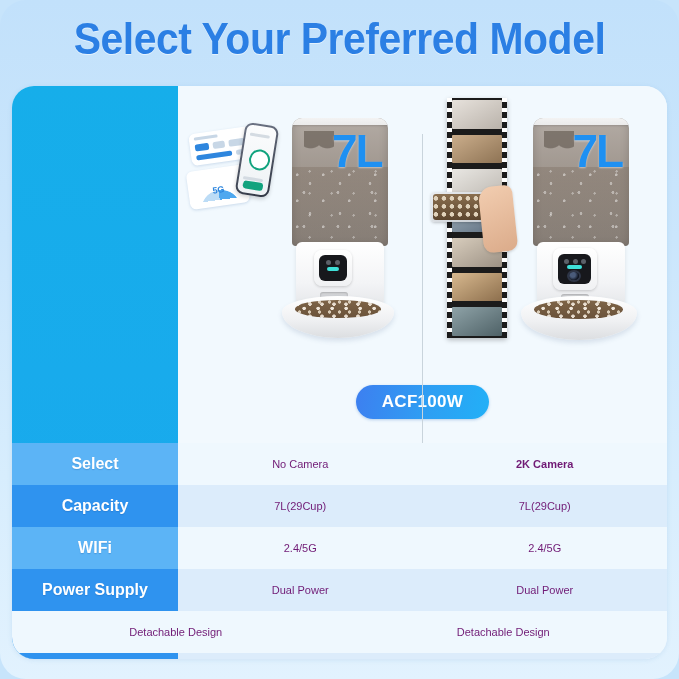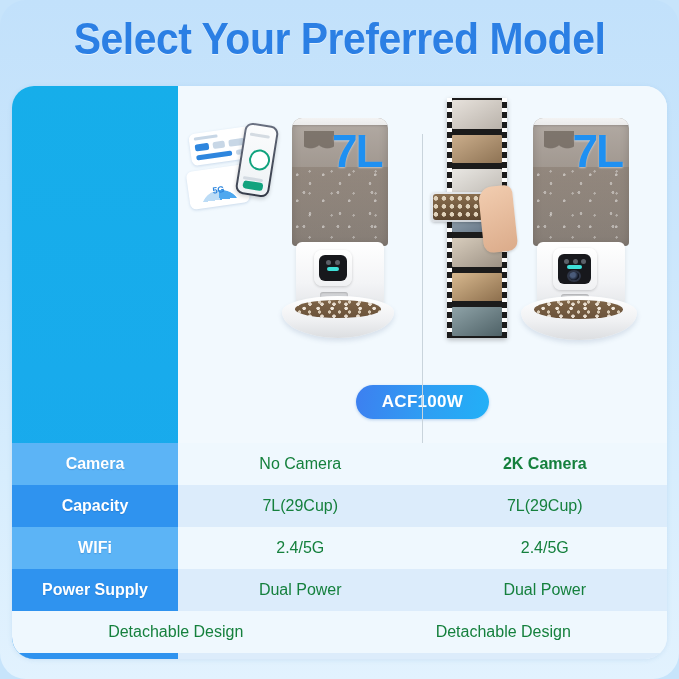--- a/index.html
+++ b/index.html
@@ -72,21 +72,21 @@
   
   .rows{position:absolute;left:0;top:357px;width:655px;}
   .row{display:flex;height:42px;}
   .row-label{
     width:166px;display:flex;align-items:center;justify-content:center;
     color:#ffffff;font-size:16px;font-weight:bold;
     text-shadow:0 1px 1px rgba(20,80,150,.25);
   }
   .row .cell{
     flex:1;display:flex;align-items:center;justify-content:center;
-    font-size:16px;color:#15803d;
+    font-size:11px;color:#701a75;
   }
   .lbl-light{background:#5cb4f6;}
   .lbl-dark{background:#2f93ef;}
   .row-a{background:#eff8fe;}
   .row-b{background:#dcecfb;}
   .hl{color:#e4551f;font-weight:bold;}
 
   
   .feeder{position:absolute;}
   .hopper{
@@ -341,21 +341,21 @@
     <div class="badge-row">
       <div class="badge-cell">
         <div class="badge">ACF100W</div>
       </div>
     </div>
 
     <div class="col-divider"></div>
 
     <div class="rows" id="spec-rows">
         <div class="row row-a">
-          <div class="row-label lbl-light">Camera</div>
+          <div class="row-label lbl-light">Select</div>
           <div class="cell">No Camera</div>
           <div class="cell hl">2K Camera</div>
         </div>
         <div class="row row-b">
           <div class="row-label lbl-dark">Capacity</div>
           <div class="cell">7L(29Cup)</div>
           <div class="cell">7L(29Cup)</div>
         </div>
         <div class="row row-a">
           <div class="row-label lbl-light">WIFi</div>

